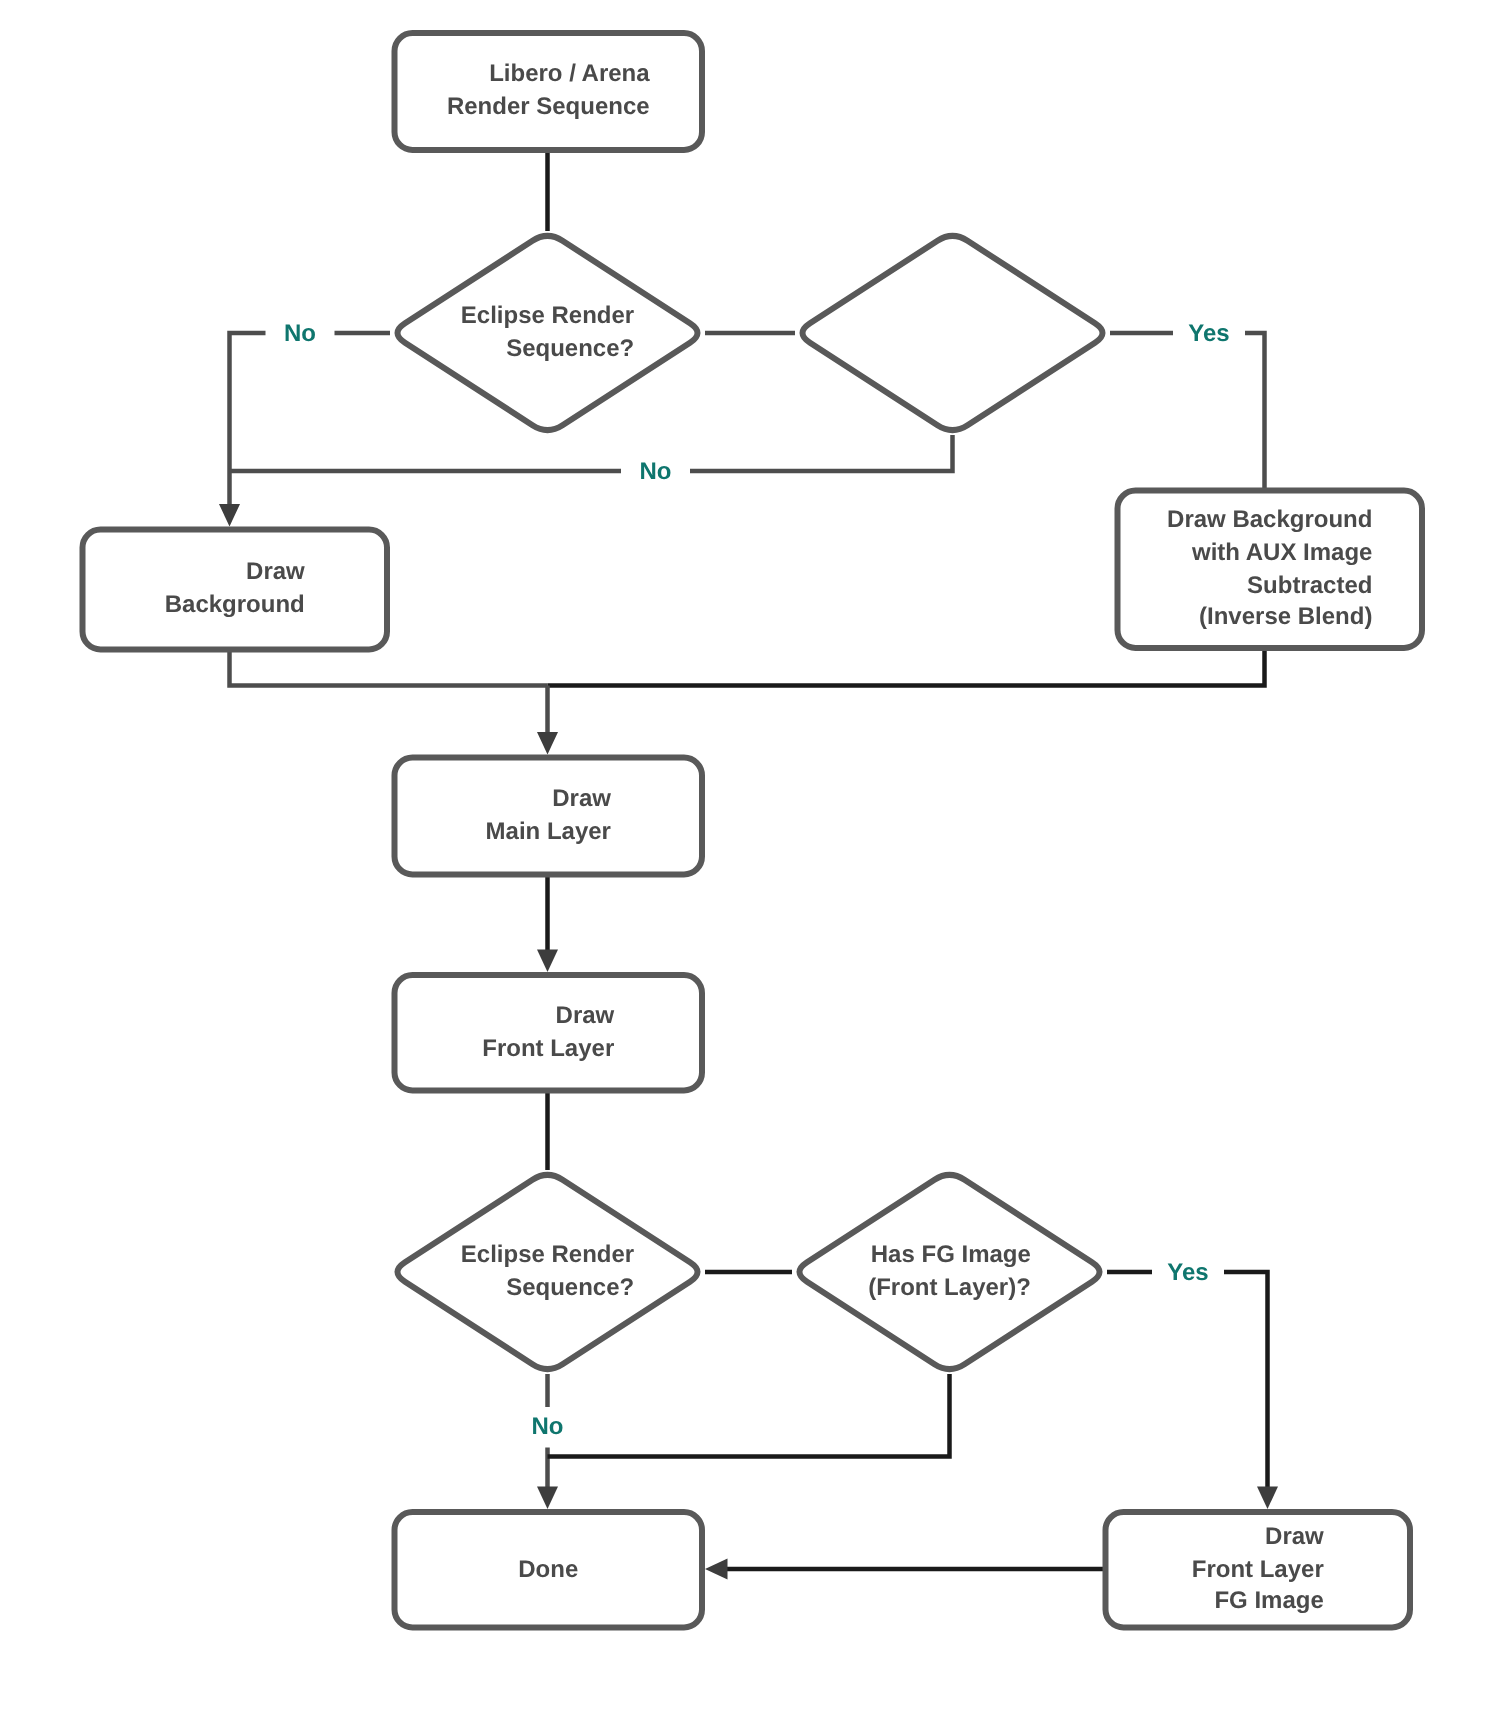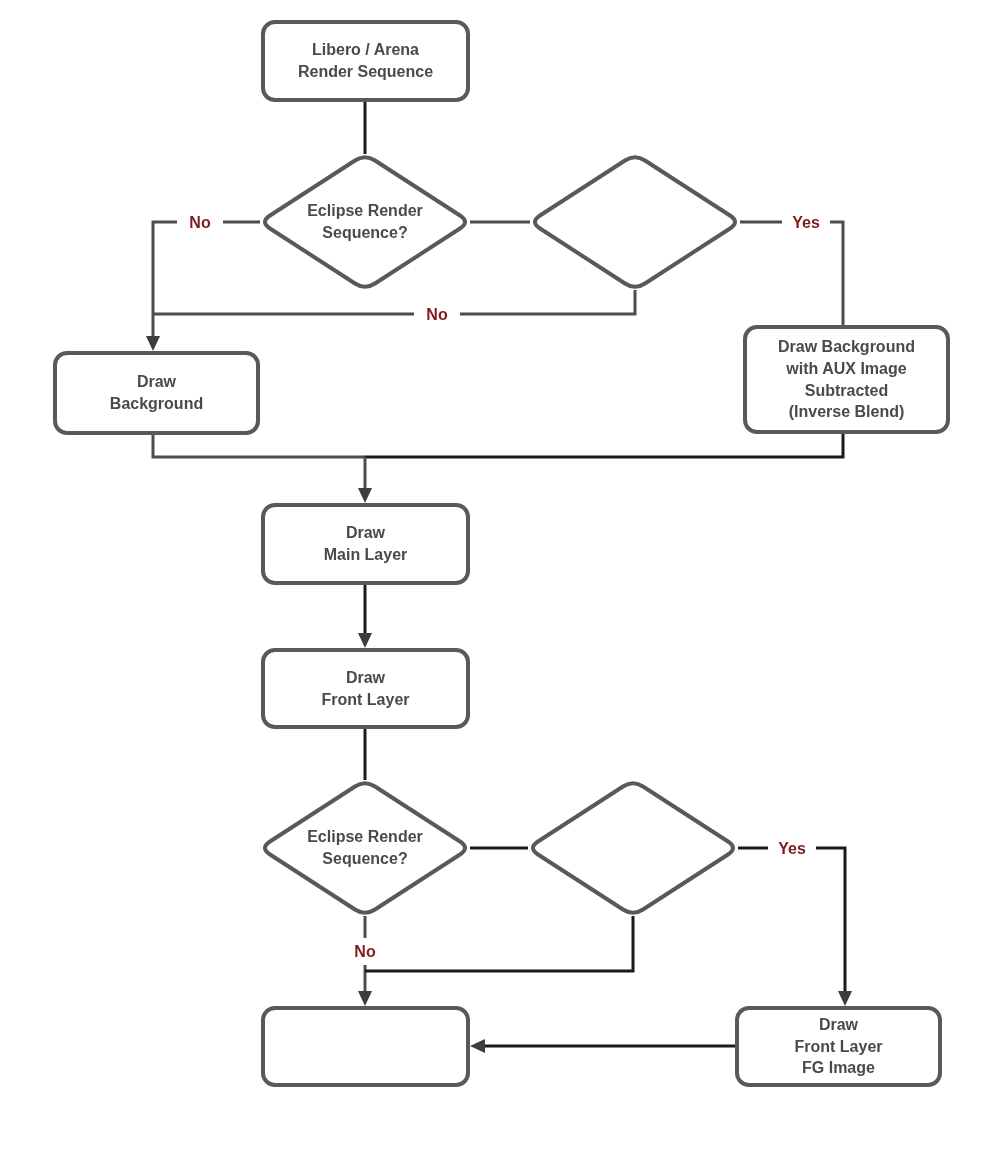--- a/index.html
+++ b/index.html
@@ -31,37 +31,37 @@
     fill: #ffffff;
     stroke: #595959;
     stroke-width: 4;
     stroke-linejoin: round;
   }
   .node-label {
     position: absolute;
     display: flex;
     align-items: center;
     justify-content: center;
-    text-align: center;
+    text-align: right;
     white-space: pre-line;
     color: #4a4a4a;
     font-size: 16px;
     font-weight: 600;
     line-height: 1.35;
     z-index: 2;
     pointer-events: none;
   }
   .edge-label {
     position: absolute;
     display: flex;
     align-items: center;
     justify-content: center;
     text-align: center;
     background: #ffffff;
-    color: #7f1d1d;
+    color: #0f766e;
     font-size: 16px;
     font-weight: 600;
     z-index: 2;
   }
 </style>
 </head>
 <body>
 
 <div class="stage">
 
@@ -112,20 +112,23 @@
   <div class="node-label" style="left:745px;top:327px;width:203px;height:105px">Draw Background
 with AUX Image
 Subtracted
 (Inverse Blend)</div>
   <div class="node-label" style="left:263px;top:505px;width:205px;height:78px">Draw
 Main Layer</div>
   <div class="node-label" style="left:263px;top:650px;width:205px;height:77px">Draw
 Front Layer</div>
   <div class="node-label" style="left:260px;top:780px;width:210px;height:136px">Eclipse Render
 Sequence?</div>
+  <div class="node-label" style="left:528px;top:780px;width:210px;height:136px">Has FG Image
+(Front Layer)?</div>
+  <div class="node-label" style="left:263px;top:1008px;width:205px;height:77px">Done</div>
   <div class="node-label" style="left:737px;top:1008px;width:203px;height:77px">Draw
 Front Layer
 FG Image</div>
 
   <div class="edge-label" style="left:177px;top:209px;width:46px;height:27px">No</div>
   <div class="edge-label" style="left:782px;top:209px;width:48px;height:27px">Yes</div>
   <div class="edge-label" style="left:414px;top:301px;width:46px;height:27px">No</div>
   <div class="edge-label" style="left:768px;top:835px;width:48px;height:27px">Yes</div>
   <div class="edge-label" style="left:342px;top:938px;width:46px;height:27px">No</div>
 

